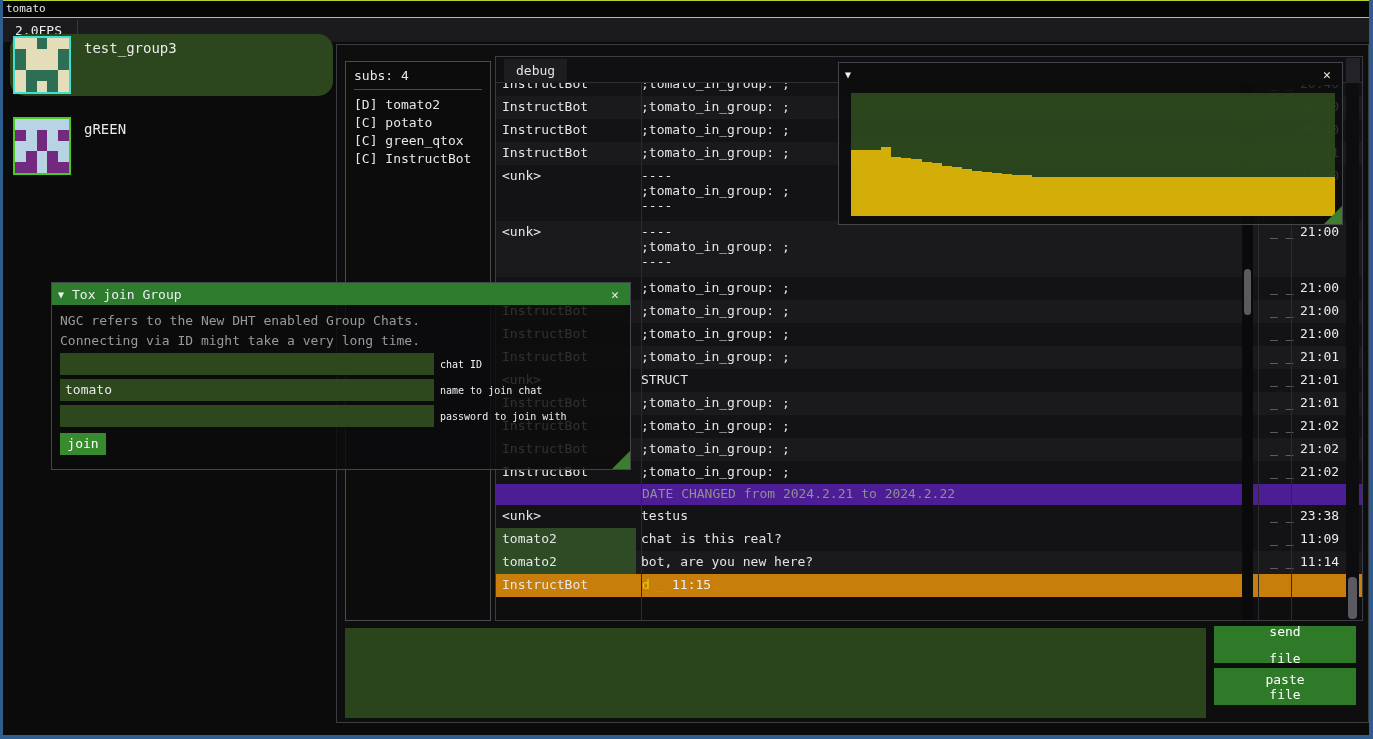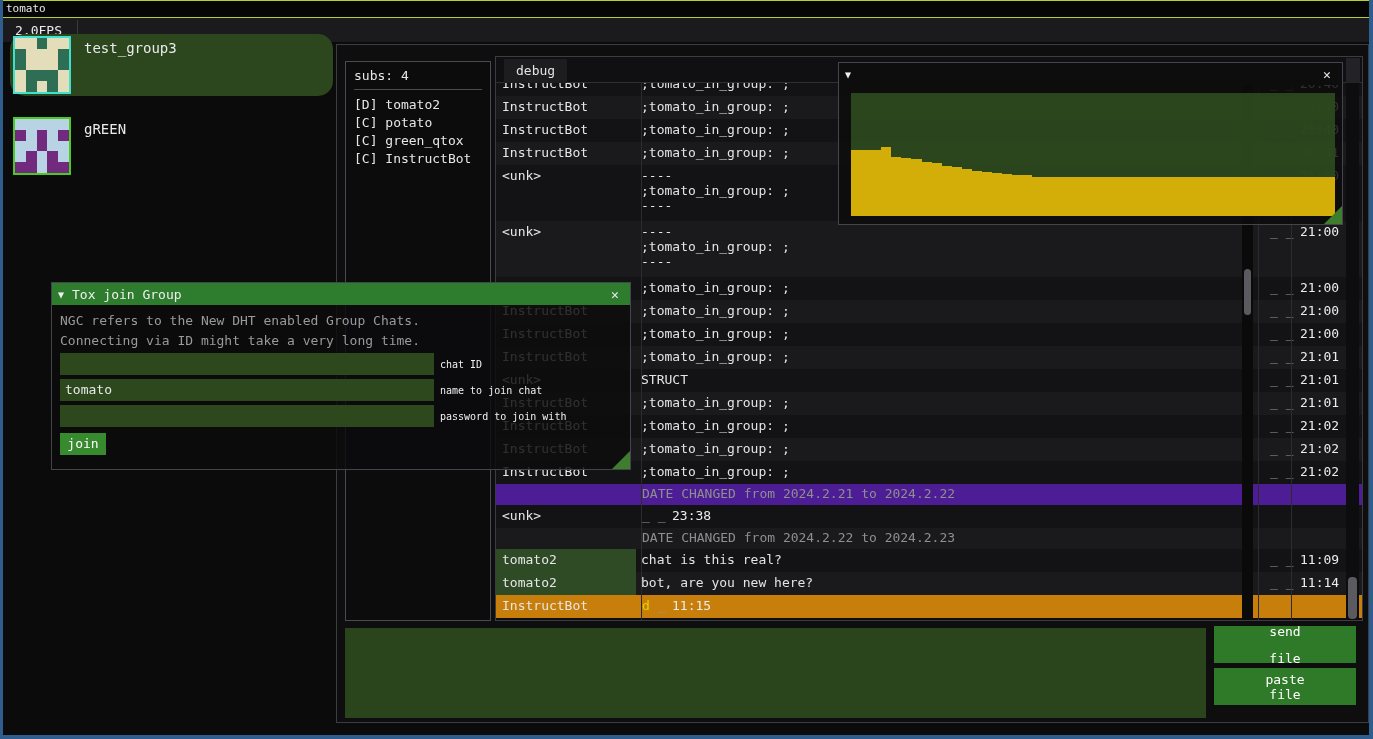--- a/index.html
+++ b/index.html
@@ -270,25 +270,25 @@
           <div class="chat-row" style="height: 23px; background: rgb(19, 19, 21);">
             <div class="cell-name">InstructBot</div>
             <div class="cell-msg">;tomato_in_group: ;</div>
             <div class="cell-flags"><span>_</span><span> _</span></div>
             <div class="cell-time">21:02</div>
             <div class="row-pad"></div>
           </div>
           <div class="date-row" style="height: 21px; background: #4c1d95;">DATE CHANGED from 2024.2.21 to 2024.2.22</div>
           <div class="chat-row" style="height: 23px; background: rgb(19, 19, 21);">
             <div class="cell-name">&lt;unk&gt;</div>
+            <div class="cell-msg">testus</div>
             <div class="cell-flags"><span>_</span><span> _</span></div>
             <div class="cell-time">23:38</div>
             <div class="row-pad"></div>
           </div>
-          <div class="date-row" style="height: 21px; background: rgb(26, 26, 28);">DATE CHANGED from 2024.2.22 to 2024.2.23</div>
           <div class="chat-row" style="height: 23px; background: rgb(19, 19, 21);">
             <div class="cell-name" style="background: rgb(46, 75, 38);">tomato2</div>
             <div class="cell-msg">chat is this real?</div>
             <div class="cell-flags"><span>_</span><span> _</span></div>
             <div class="cell-time">11:09</div>
             <div class="row-pad"></div>
           </div>
           <div class="chat-row" style="height: 23px; background: rgb(26, 26, 28);">
             <div class="cell-name" style="background: rgb(46, 75, 38);">tomato2</div>
             <div class="cell-msg">bot, are you new here?</div>

